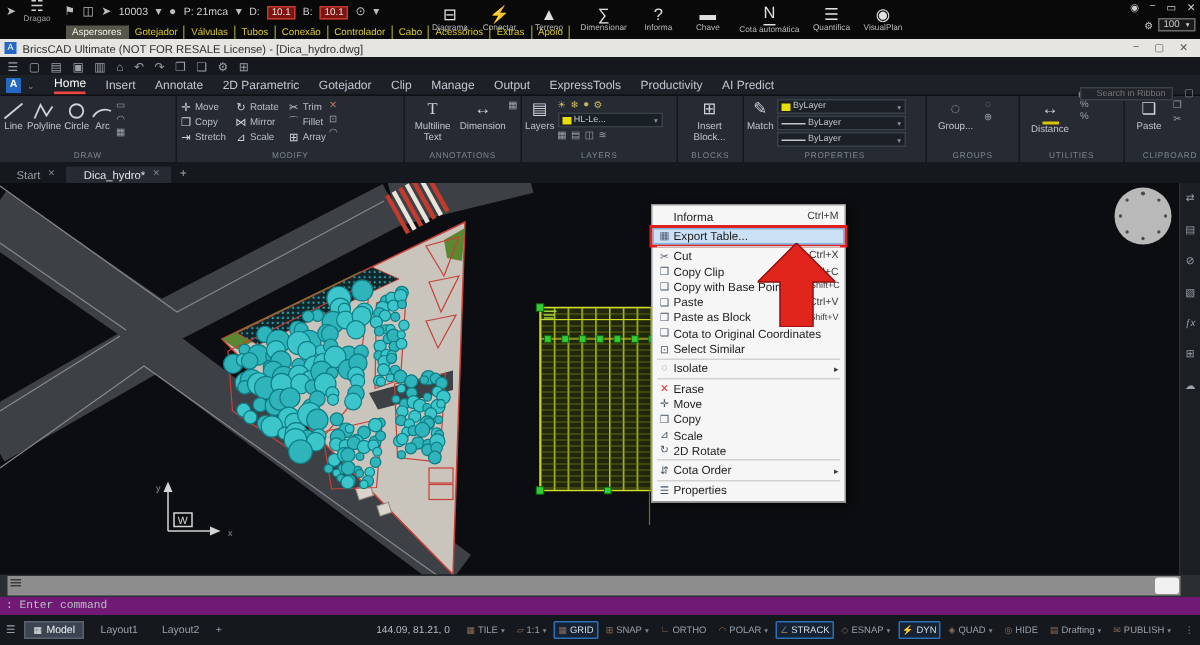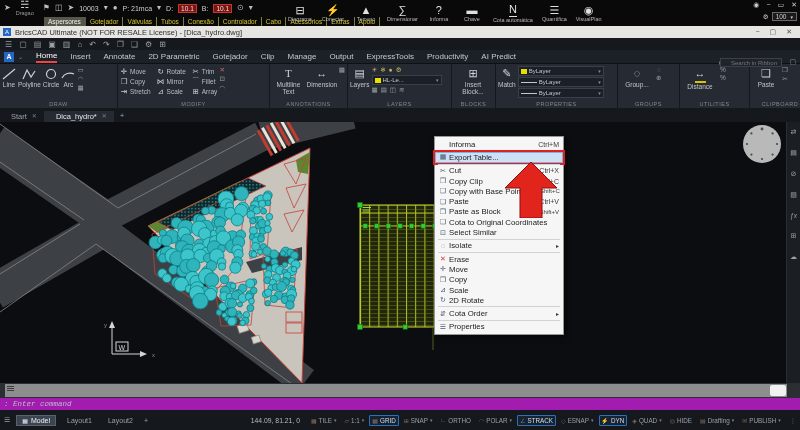--- a/index.html
+++ b/index.html
@@ -86,21 +86,21 @@
 
   
   .arrow{position:absolute;left:505px;top:162px;z-index:6;}
 
   
   .cmdhist{position:absolute;left:0;top:383px;width:800px;height:15px;background:#2b2e33;}
   .hist-panel{position:absolute;left:5px;top:1px;right:13px;height:13px;background:#8d8d8d;}
   .hist-marks{position:absolute;left:2px;top:2px;display:flex;flex-direction:column;gap:1px;}
   .hist-marks div{width:7px;height:1px;background:#3c3c3c;}
   .hist-thumb{position:absolute;right:14px;top:2px;width:16px;height:11px;background:#f1f1f1;border-radius:2px;}
-  .cmdline{position:absolute;left:0;top:398px;width:800px;height:12px;background:#a21caf;color:#b9bfc6;font-family:"Liberation Mono",monospace;font-style:italic;font-size:7.5px;display:flex;align-items:center;padding-left:4px;box-sizing:border-box;}
+  .cmdline{position:absolute;left:0;top:398px;width:800px;height:12px;background:#701a75;color:#b9bfc6;font-family:"Liberation Mono",monospace;font-size:7.5px;display:flex;align-items:center;padding-left:4px;box-sizing:border-box;}
 
   
   .statusbar{position:absolute;left:0;top:410px;width:800px;height:20px;background:#15181c;display:flex;align-items:center;font-size:7px;color:#9aa1a9;padding:0 4px;box-sizing:border-box;}
   .sb-left{display:flex;align-items:center;gap:6px;}
   .mtab{padding:1px 5px;display:flex;gap:3px;align-items:center;}
   .mtab.active{background:#3c4452;color:#eef1f4;border:1px solid #5a6270;}
   .sb-right{margin-left:auto;display:flex;align-items:center;gap:2px;font-size:6.3px;white-space:nowrap;}
   .coords{color:#b6bcc3;margin-right:6px;font-size:6.8px;}
   .tgl{display:flex;align-items:center;gap:2px;padding:1px 2px;border:1px solid transparent;border-radius:1px;}
   .tgl .g{font-size:6px;color:#8a6e5a;}

